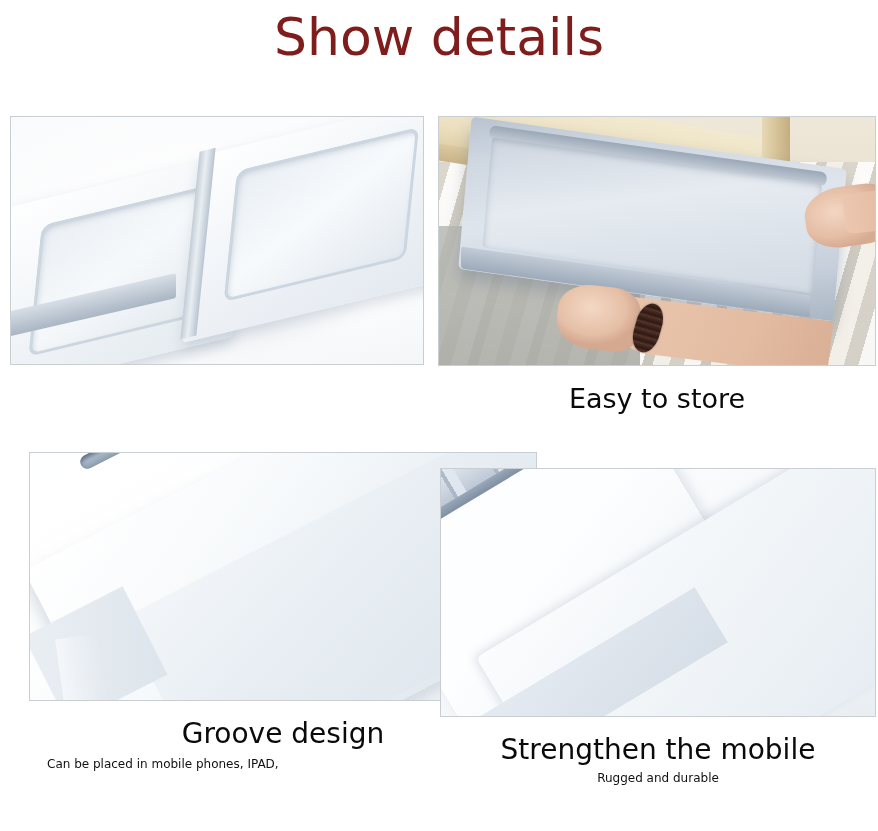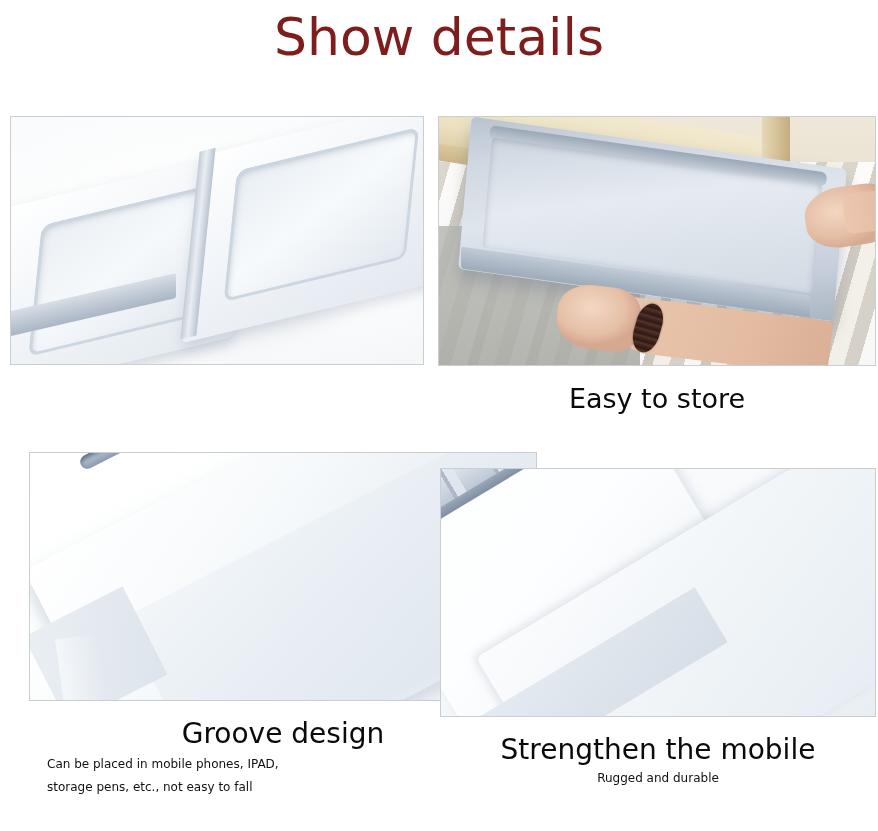--- a/index.html
+++ b/index.html
@@ -324,21 +324,20 @@
         <div class="body"></div>
         <div class="wellface"></div>
         <div class="grooveRim"></div>
         <div class="groove"></div>
         <div class="legshadow"></div>
         <div class="leg"></div>
       </div>
       <div class="caption big">Groove design</div>
       <div class="sub-wrap">
         <div class="subcaption left">Can be placed in mobile phones, IPAD,</div>
-        <div class="subcaption left">storage pens, etc., not easy to fall</div>
       </div>
     </div>
 
     <div class="cell r2c2">
       <div class="photo p4">
         <div class="panelTop"></div>
         <div class="railBack"></div>
         <div class="rail"></div>
         <div class="ribs"></div>
         <div class="slot"></div>

